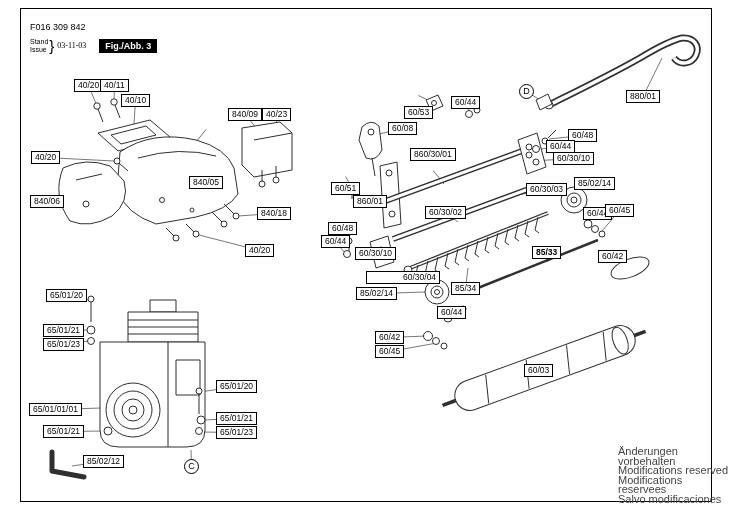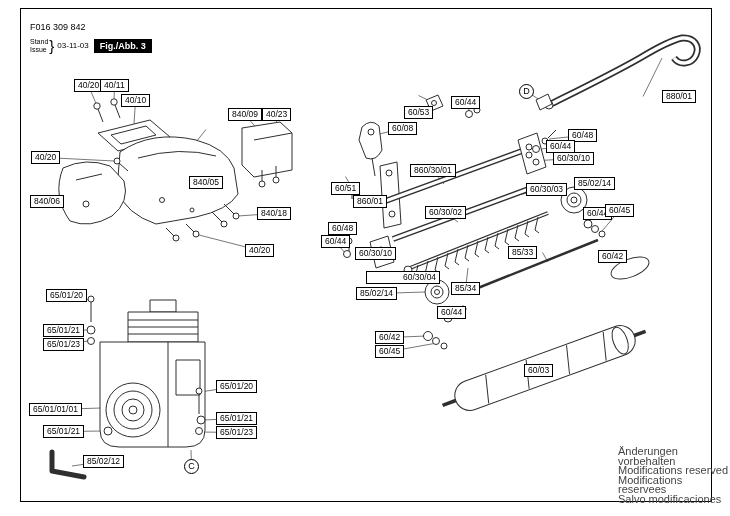--- a/index.html
+++ b/index.html
@@ -10,21 +10,21 @@
   #label-layer { position:absolute; left:0; top:0; width:100%; height:100%; z-index:2; }
   .part-label { position:absolute; border:1px solid #000; background:#fff; color:#000;
     font-size:8.5px; line-height:11px; padding:0 3px; white-space:nowrap; }
   .circle-label { border-radius:50%; width:15px; height:15px; padding:0; text-align:center;
     line-height:13px; font-size:9px; }
   .header { position:absolute; left:30px; top:22px; z-index:3; }
   .doc-number { font-size:9px; color:#000; margin-bottom:5px; }
   .issue-row { display:flex; align-items:center; }
   .stand-issue { display:flex; flex-direction:column; font-size:7px; line-height:8px; color:#000; }
   .brace { font-size:15px; margin:0 3px 0 1px; color:#000; }
-  .date { font-size:8px; margin-right:5px; color:#000; }
+  .date { font-size:8px; margin-right:13px; color:#000;font-family:Liberation Serif, serif; }
   .fig-box { background:#000; color:#fff; font-size:9px; font-weight:bold; padding:2px 6px; }
   .footer { position:absolute; left:618px; top:447px; font-size:11px; line-height:9.5px; color:#444; z-index:3; }
 </style>
 </head>
 <body>
 
 <div class="canvas">
   <div class="frame"></div>
 
   <div class="header">
@@ -227,37 +227,37 @@
       <div class="part-label" style="left: 216px; top: 380px;">65/01/20</div>
       <div class="part-label" style="left: 29px; top: 403px;">65/01/01/01</div>
       <div class="part-label" style="left: 43px; top: 425px;">65/01/21</div>
       <div class="part-label" style="left: 216px; top: 412px;">65/01/21</div>
       <div class="part-label" style="left: 216px; top: 426px;">65/01/23</div>
       <div class="part-label" style="left: 83px; top: 455px;">85/02/12</div>
       <div class="part-label circle-label" style="left: 184px; top: 459px;">C</div>
       <div class="part-label" style="left: 404px; top: 106px;">60/53</div>
       <div class="part-label" style="left: 451px; top: 96px;">60/44</div>
       <div class="part-label circle-label" style="left: 519px; top: 84px;">D</div>
-      <div class="part-label" style="left: 626px; top: 90px; margin-left: 36px;">880/01</div>
+      <div class="part-label" style="left: 626px; top: 90px;">880/01</div>
       <div class="part-label" style="left: 388px; top: 122px;">60/08</div>
       <div class="part-label" style="left: 568px; top: 129px;">60/48</div>
       <div class="part-label" style="left: 546px; top: 140px;">60/44</div>
       <div class="part-label" style="left: 331px; top: 170px; margin-top: 12px;">60/51</div>
-      <div class="part-label" style="left: 410px; top: 164px; text-align: right;">860/30/01</div>
+      <div class="part-label" style="left: 410px; top: 148px; text-align: right;">860/30/01</div>
       <div class="part-label" style="left: 553px; top: 152px;">60/30/10</div>
       <div class="part-label" style="left: 353px; top: 195px;">860/01</div>
       <div class="part-label" style="left: 526px; top: 183px; text-align: center;">60/30/03</div>
       <div class="part-label" style="left: 574px; top: 177px;">85/02/14</div>
       <div class="part-label" style="left: 583px; top: 207px;">60/44</div>
       <div class="part-label" style="left: 605px; top: 204px;">60/45</div>
       <div class="part-label" style="left: 425px; top: 206px;">60/30/02</div>
       <div class="part-label" style="left: 328px; top: 222px;">60/48</div>
       <div class="part-label" style="left: 321px; top: 235px;">60/44</div>
       <div class="part-label" style="left: 355px; top: 247px;">60/30/10</div>
-      <div class="part-label" style="left: 508px; top: 246px;">85/33</div>
+      <div class="part-label" style="left: 532px; top: 246px; font-weight: bold;">85/33</div>
       <div class="part-label" style="left: 598px; top: 250px;">60/42</div>
       <div class="part-label" style="left: 366px; top: 271px; padding-left: 36px;">60/30/04</div>
       <div class="part-label" style="left: 356px; top: 287px;">85/02/14</div>
       <div class="part-label" style="left: 451px; top: 282px;">85/34</div>
       <div class="part-label" style="left: 437px; top: 306px;">60/44</div>
       <div class="part-label" style="left: 375px; top: 331px;">60/42</div>
       <div class="part-label" style="left: 375px; top: 345px;">60/45</div>
       <div class="part-label" style="left: 524px; top: 364px;">60/03</div>
     </div>
 

